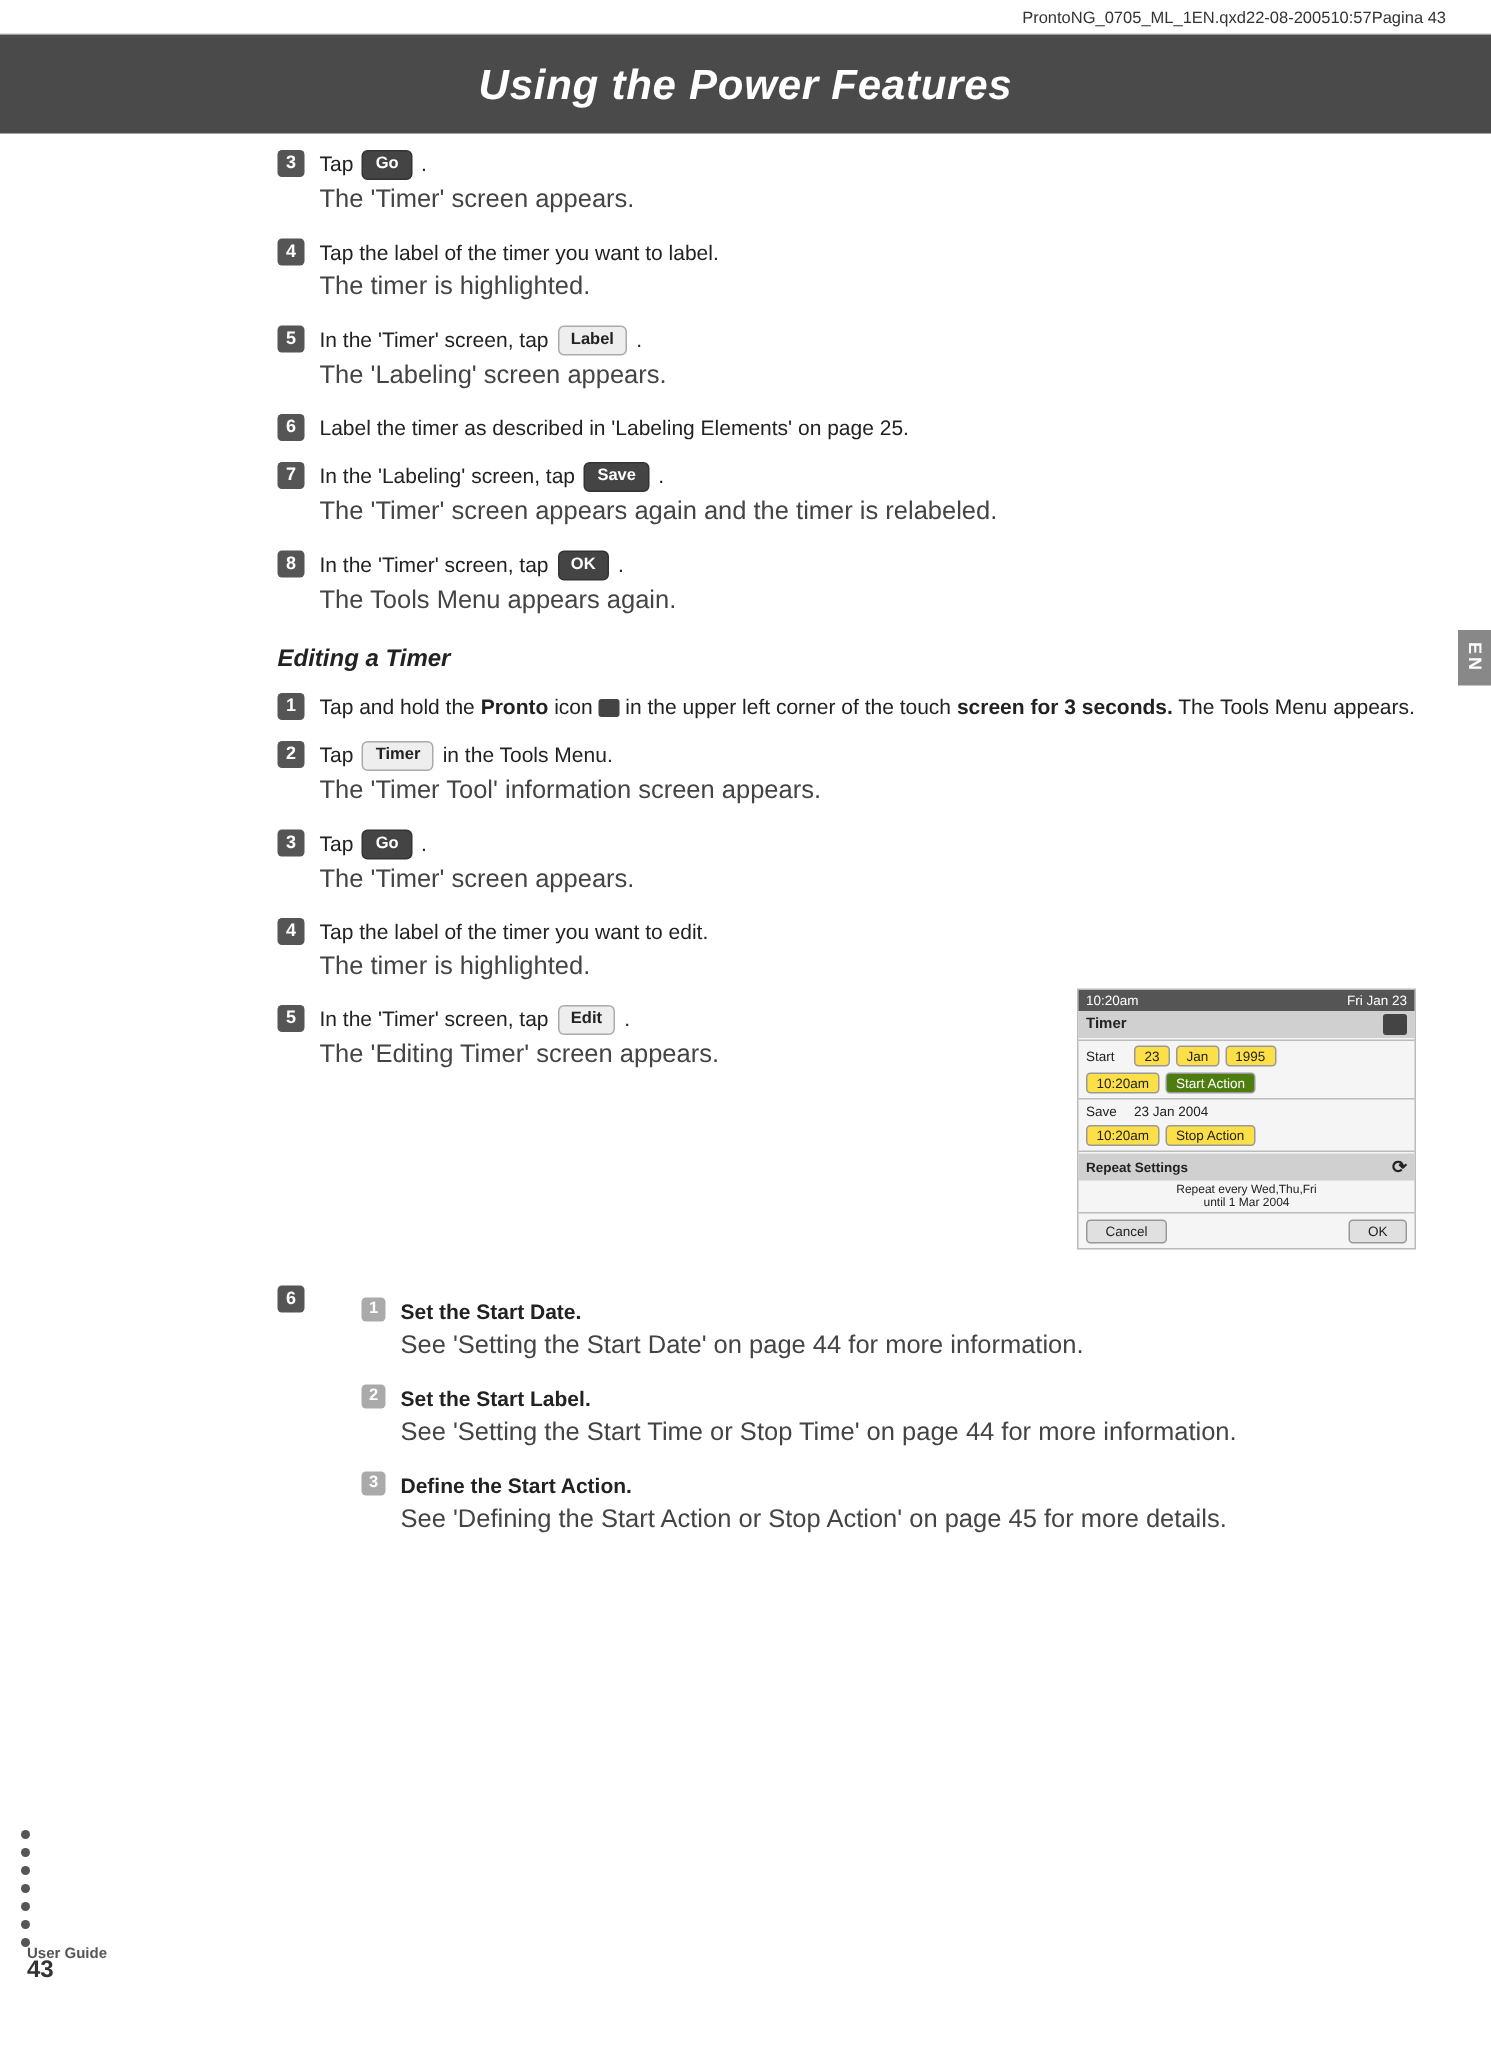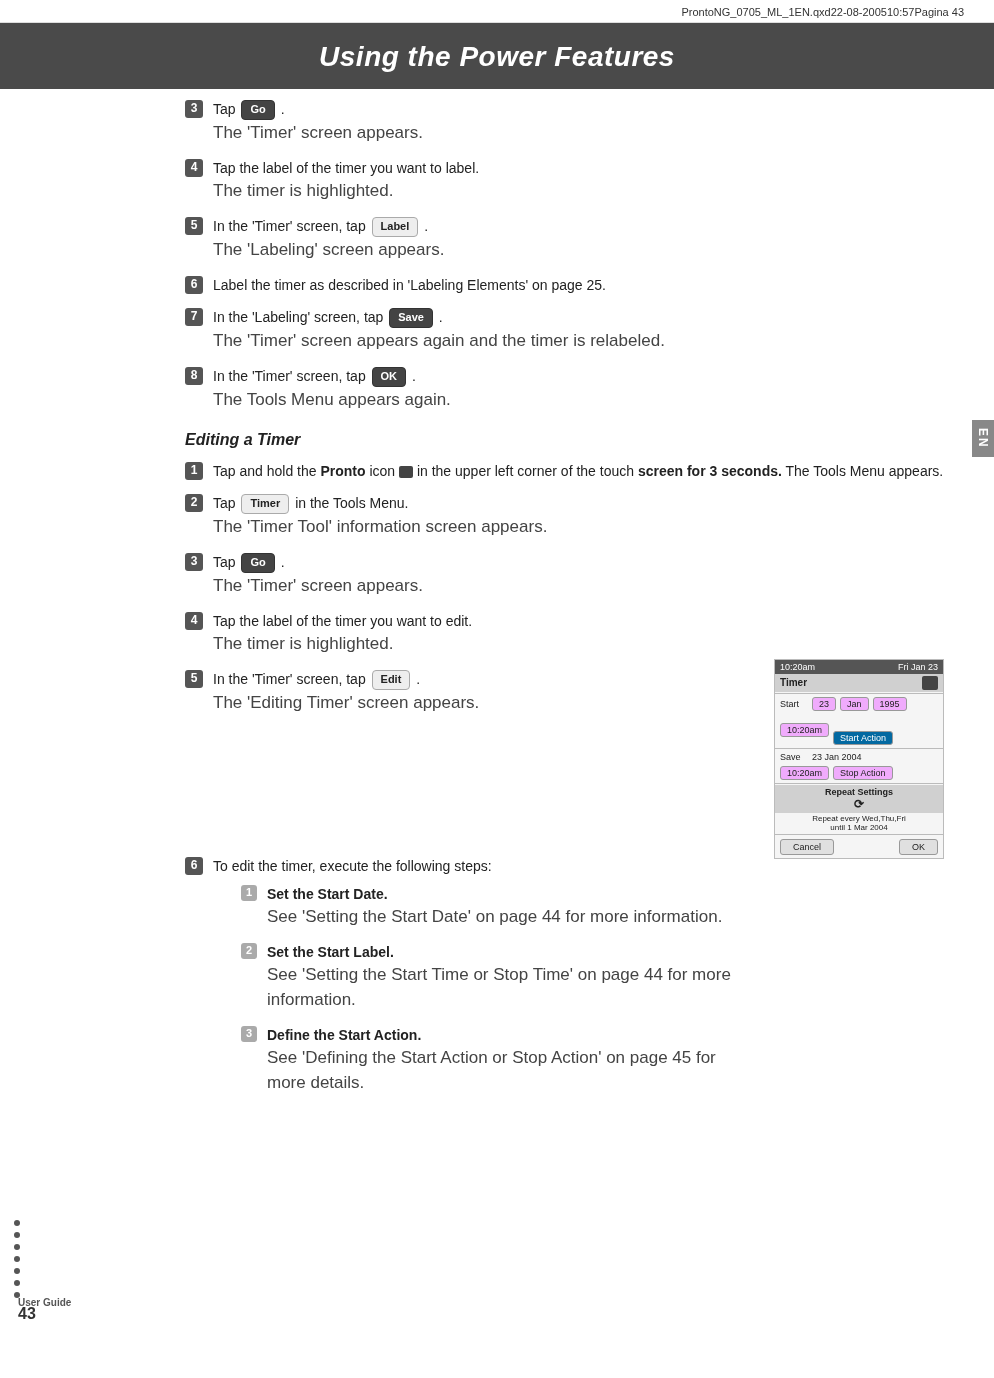--- a/index.html
+++ b/index.html
@@ -158,21 +158,21 @@
       font-style: italic;
       font-weight: bold;
       font-size: 16px;
       color: #222;
       margin: 18px 0 12px 0;
     }
 
     
     .timer-screenshot {
       float: right;
-      width: 170px;
+      width: 226px;
       margin-left: 20px;
       margin-top: -10px;
       border: 1px solid #bbb;
       background: #f5f5f5;
       font-size: 10px;
     }
     .ts-topbar {
       background: #555;
       color: #fff;
       display: flex;
@@ -180,50 +180,48 @@
       padding: 2px 5px;
       font-size: 9px;
     }
     .ts-row {
       display: flex;
       align-items: center;
       padding: 2px 5px;
       gap: 4px;
     }
     .ts-btn {
-      background: #f0abfc;
+      background: #fde047;
       border: 1px solid #999;
       border-radius: 3px;
       padding: 1px 6px;
       font-size: 9px;
       white-space: nowrap;
     }
     .ts-btn.dark {
-      background: #0369a1;
+      background: #4d7c0f;
       color: #fff;
-      margin-top: 16px;
     }
     .ts-label {
       font-size: 9px;
       color: #222;
       min-width: 28px;
     }
     .ts-divider {
       border-top: 1px solid #bbb;
       margin: 1px 0;
     }
     .ts-repeat {
       background: #d0d0d0;
       padding: 2px 5px;
       display: flex;
       align-items: center;
       justify-content: space-between;
       font-size: 9px;
       font-weight: bold;
-      flex-direction: column;
     }
     .ts-repeat-info {
       text-align: center;
       font-size: 8px;
       padding: 1px 5px;
     }
     .ts-bottom-btns {
       display: flex;
       justify-content: space-between;
       gap: 8px;
@@ -452,21 +450,20 @@
           <span class="btn-inline light">Edit</span>
           <span>.</span>
         </div>
         <div class="sub-text">The 'Editing Timer' screen appears.</div>
       </div>
     </div>
 
     <div class="step" style="margin-top: 140px;">
       <div class="step-num">6</div>
       <div class="step-content">
-        <div class="main-text">To edit the timer, execute the following steps:</div>
         <div class="sub-steps">
           <div class="step">
             <div class="step-num sub">1</div>
             <div class="step-content">
               <div class="main-text"><strong>Set the Start Date.</strong></div>
               <div class="sub-text">See 'Setting the Start Date' on page 44 for more information.</div>
             </div>
           </div>
           <div class="step">
             <div class="step-num sub">2</div>

